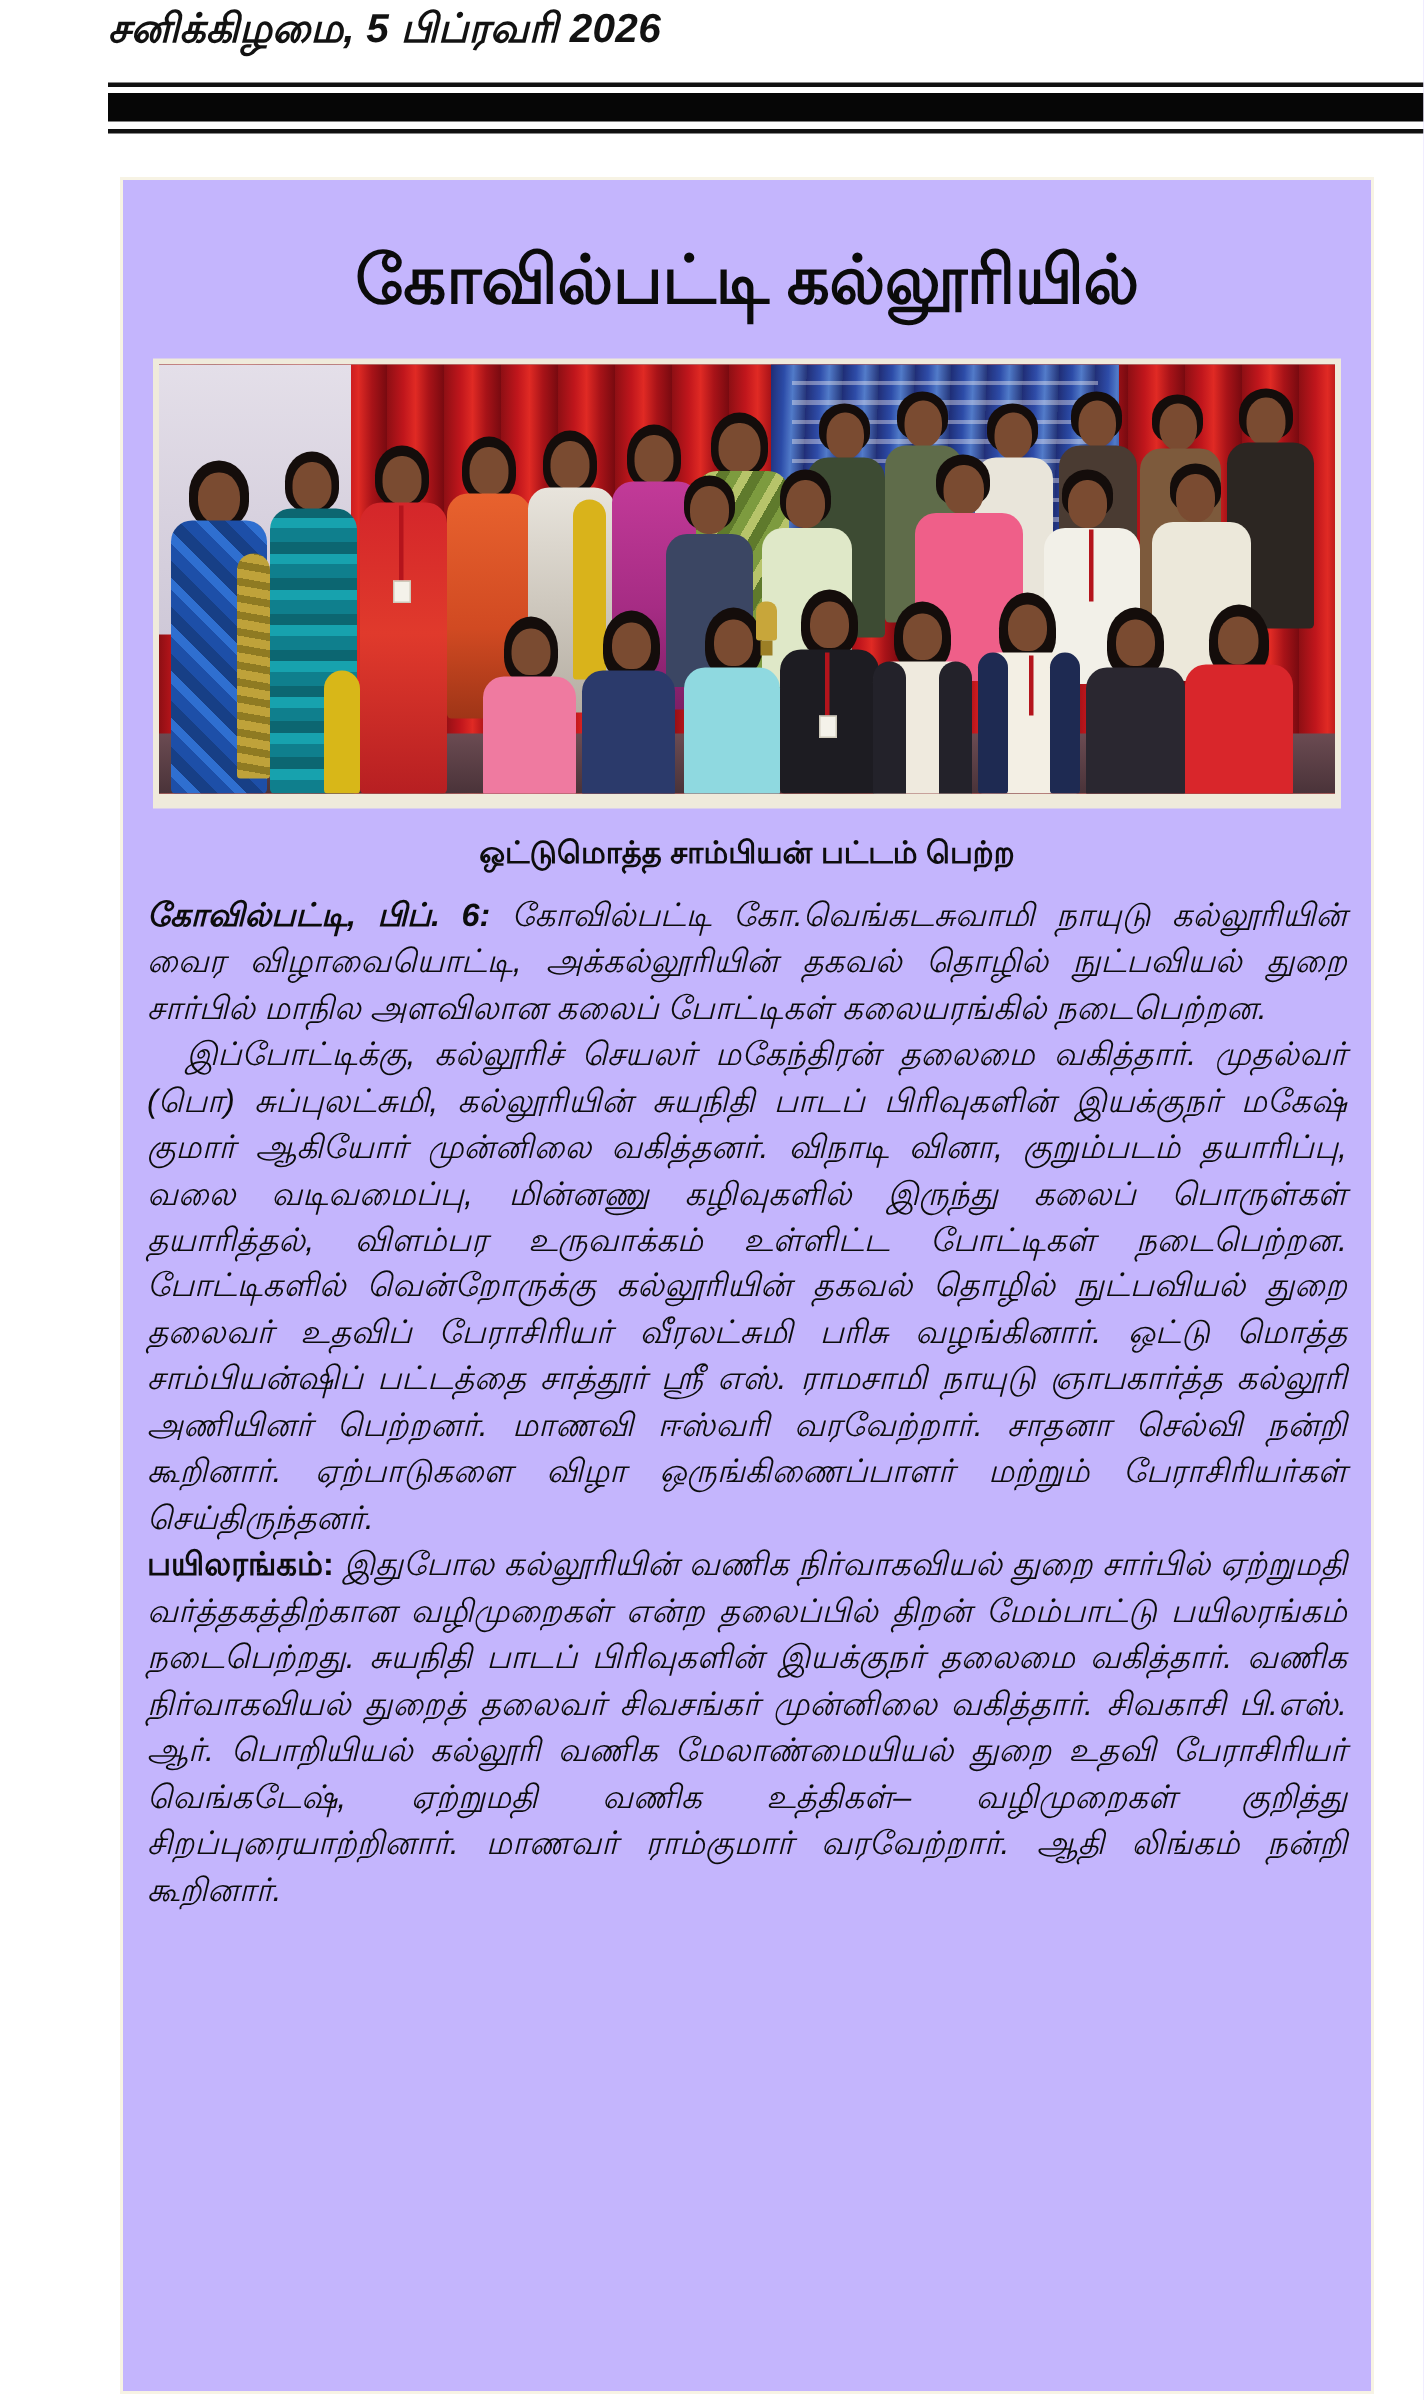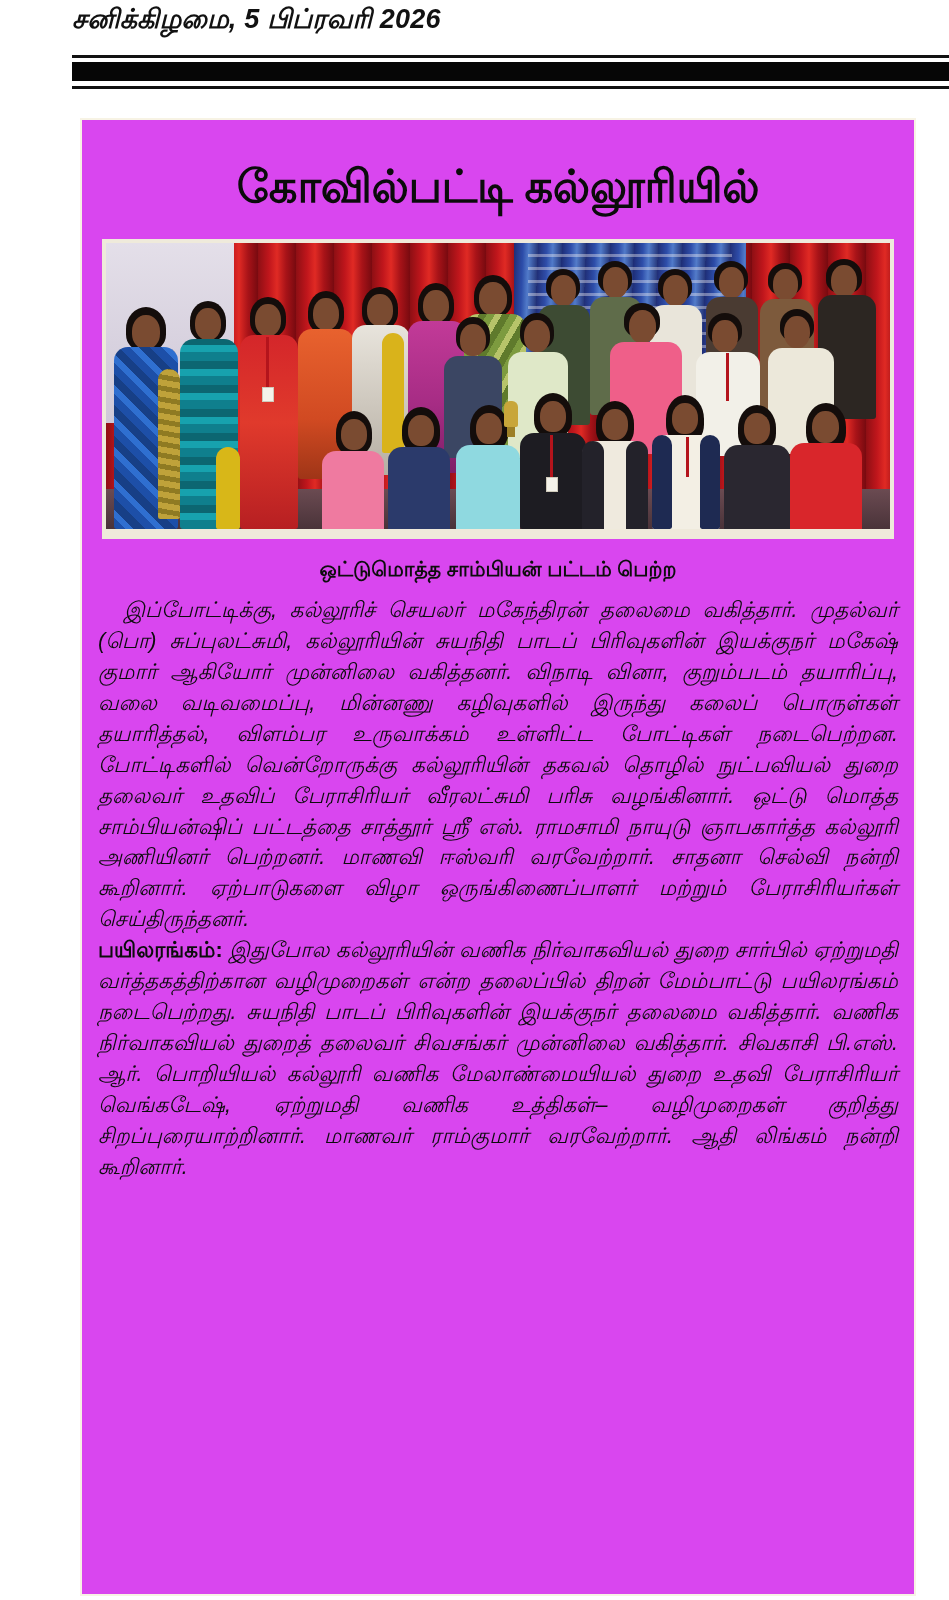--- a/index.html
+++ b/index.html
@@ -58,21 +58,21 @@
     margin-top: 5px;
   }
 
   
   .article {
     position: absolute;
     left: 80px;
     top: 118px;
     width: 836px;
     height: 1478px;
-    background: #d946ef;
+    background: #c4b5fd;
     border: 2px solid #f7f3e4;
     box-sizing: border-box;
     padding: 12px 14px 0 14px;
   }
 
   .headline {
     text-align: center;
     font-family: "Liberation Sans", "DejaVu Sans", sans-serif;
     font-weight: 700;
     color: #0b0b0b;
@@ -412,19 +412,20 @@
         <div class="body-shape" style="left:3px;top:26px;width:8px;height:10px;background:#9c7f26;border-radius:0;"></div>
       </div>
     </div>
   </div>
 
   <div class="caption">
     <span class="cap-line">ஒட்டுமொத்த சாம்பியன் பட்டம் பெற்ற</span>
   </div>
 
   <div class="story">
+    <p class="no-indent"><span class="dateline">கோவில்பட்டி, பிப். 6: </span><span>கோவில்பட்டி கோ.வெங்கடசுவாமி நாயுடு கல்லூரியின் வைர விழாவையொட்டி, அக்கல்லூரியின் தகவல் தொழில் நுட்பவியல் துறை சார்பில் மாநில அளவிலான கலைப் போட்டிகள் கலையரங்கில் நடைபெற்றன.</span></p>
 
     <p><span>இப்போட்டிக்கு, கல்லூரிச் செயலர் மகேந்திரன் தலைமை வகித்தார். முதல்வர் (பொ) சுப்புலட்சுமி, கல்லூரியின் சுயநிதி பாடப் பிரிவுகளின் இயக்குநர் மகேஷ் குமார் ஆகியோர் முன்னிலை வகித்தனர். விநாடி வினா, குறும்படம் தயாரிப்பு, வலை வடிவமைப்பு, மின்னணு கழிவுகளில் இருந்து கலைப் பொருள்கள் தயாரித்தல், விளம்பர உருவாக்கம் உள்ளிட்ட போட்டிகள் நடைபெற்றன. போட்டிகளில் வென்றோருக்கு கல்லூரியின் தகவல் தொழில் நுட்பவியல் துறை தலைவர் உதவிப் பேராசிரியர் வீரலட்சுமி பரிசு வழங்கினார். ஒட்டு மொத்த சாம்பியன்ஷிப் பட்டத்தை சாத்தூர் ஸ்ரீ எஸ். ராமசாமி நாயுடு ஞாபகார்த்த கல்லூரி அணியினர் பெற்றனர். மாணவி ஈஸ்வரி வரவேற்றார். சாதனா செல்வி நன்றி கூறினார். ஏற்பாடுகளை விழா ஒருங்கிணைப்பாளர் மற்றும் பேராசிரியர்கள் செய்திருந்தனர்.</span></p>
 
     <p class="no-indent"><span class="subhead">பயிலரங்கம்: </span><span>இதுபோல கல்லூரியின் வணிக நிர்வாகவியல் துறை சார்பில் ஏற்றுமதி வர்த்தகத்திற்கான வழிமுறைகள் என்ற தலைப்பில் திறன் மேம்பாட்டு பயிலரங்கம் நடைபெற்றது. சுயநிதி பாடப் பிரிவுகளின் இயக்குநர் தலைமை வகித்தார். வணிக நிர்வாகவியல் துறைத் தலைவர் சிவசங்கர் முன்னிலை வகித்தார். சிவகாசி பி.எஸ். ஆர். பொறியியல் கல்லூரி வணிக மேலாண்மையியல் துறை உதவி பேராசிரியர் வெங்கடேஷ், ஏற்றுமதி வணிக உத்திகள்– வழிமுறைகள் குறித்து சிறப்புரையாற்றினார். மாணவர் ராம்குமார் வரவேற்றார். ஆதி லிங்கம் நன்றி கூறினார்.</span></p>
   </div>
 
 </div>
 
 </body></html>

